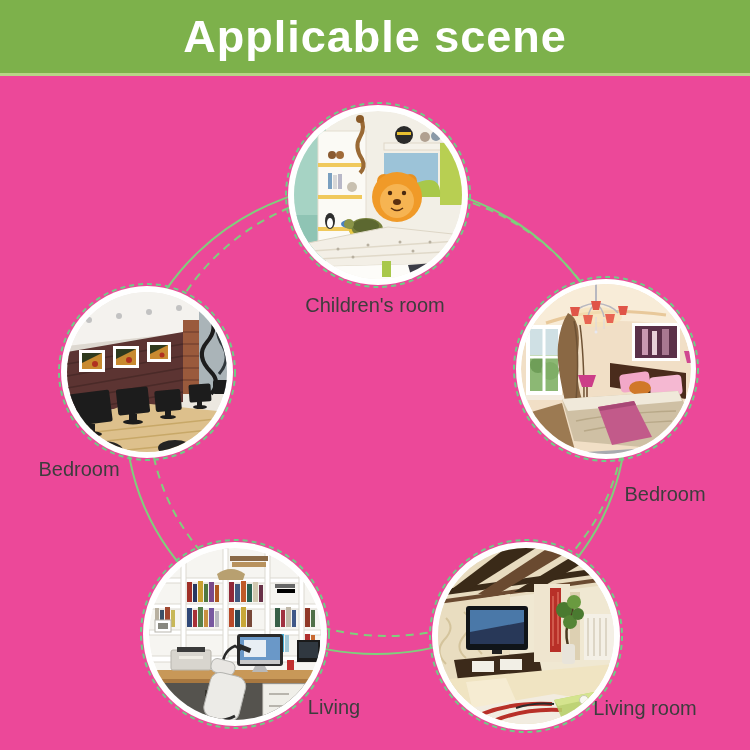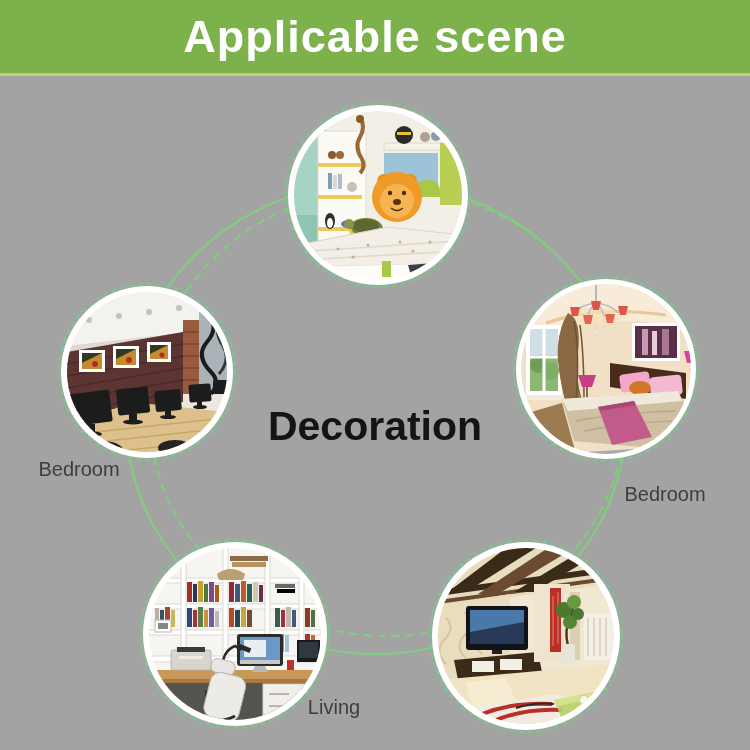--- a/index.html
+++ b/index.html
@@ -1,17 +1,17 @@
 <!DOCTYPE html>
 <html><head>
 <meta charset="utf-8">
 <style>
   html,body{margin:0;padding:0;}
   .page{
-    position:relative;width:750px;height:750px;background:#a3a3a3;
+    position:relative;width:750px;height:750px;background:#ec4899;
     font-family:"Liberation Sans",sans-serif;overflow:hidden;
   }
   .banner{
     position:absolute;left:0;top:0;width:750px;height:73px;
     background:#7db14b;border-bottom:3px solid #b7d487;
     display:flex;align-items:center;justify-content:center;
   }
   .banner h1{
     margin:0;color:#ffffff;font-size:45px;font-weight:700;letter-spacing:1px;
     font-family:"Liberation Sans",sans-serif;
@@ -402,18 +402,19 @@
           <path d="M -44 78 q 30 -12 70 -10 M -30 84 q 30 -12 66 -10" fill="none" stroke="#b83028" stroke-width="4"></path>
           <path d="M -10 72 q 18 -6 38 -4" fill="none" stroke="#2a2a2a" stroke-width="2"></path>
 
           <polygon points="28,64 88,52 88,88 38,88" fill="#b8d06a" opacity="0.9"></polygon>
           <polygon points="28,64 88,52 88,58 32,70" fill="#d4e48e"></polygon>
           <circle cx="58" cy="64" r="4.5" fill="#f8f8f0" stroke="#c8c8b0"></circle>
         </g>
       </g>
     </svg>
 
-    <div class="center-label">Decoration</div>
+    <div class="room-label lbl-children">Children's room</div>
     <div class="room-label lbl-office">Bedroom</div>
     <div class="room-label lbl-bedroom">Bedroom</div>
     <div class="room-label lbl-study">Living</div>
+    <div class="room-label lbl-living">Living room</div>
   </div>
 </div>
 
 </body></html>

